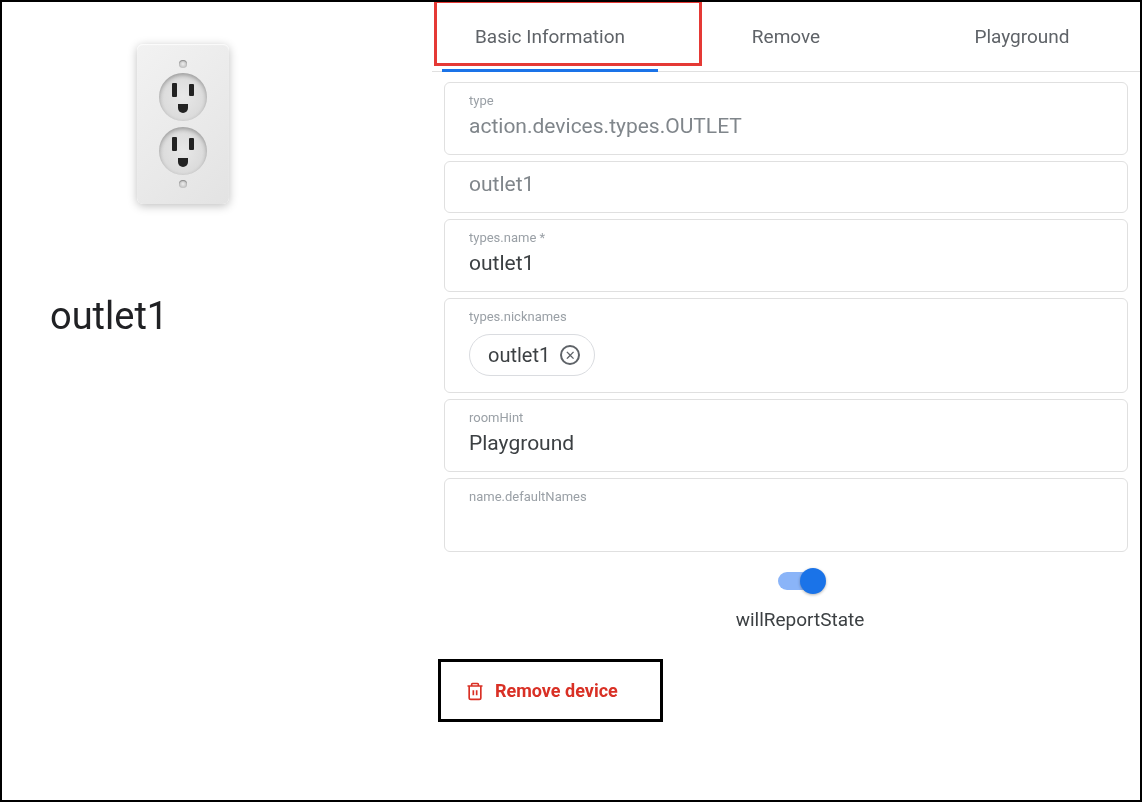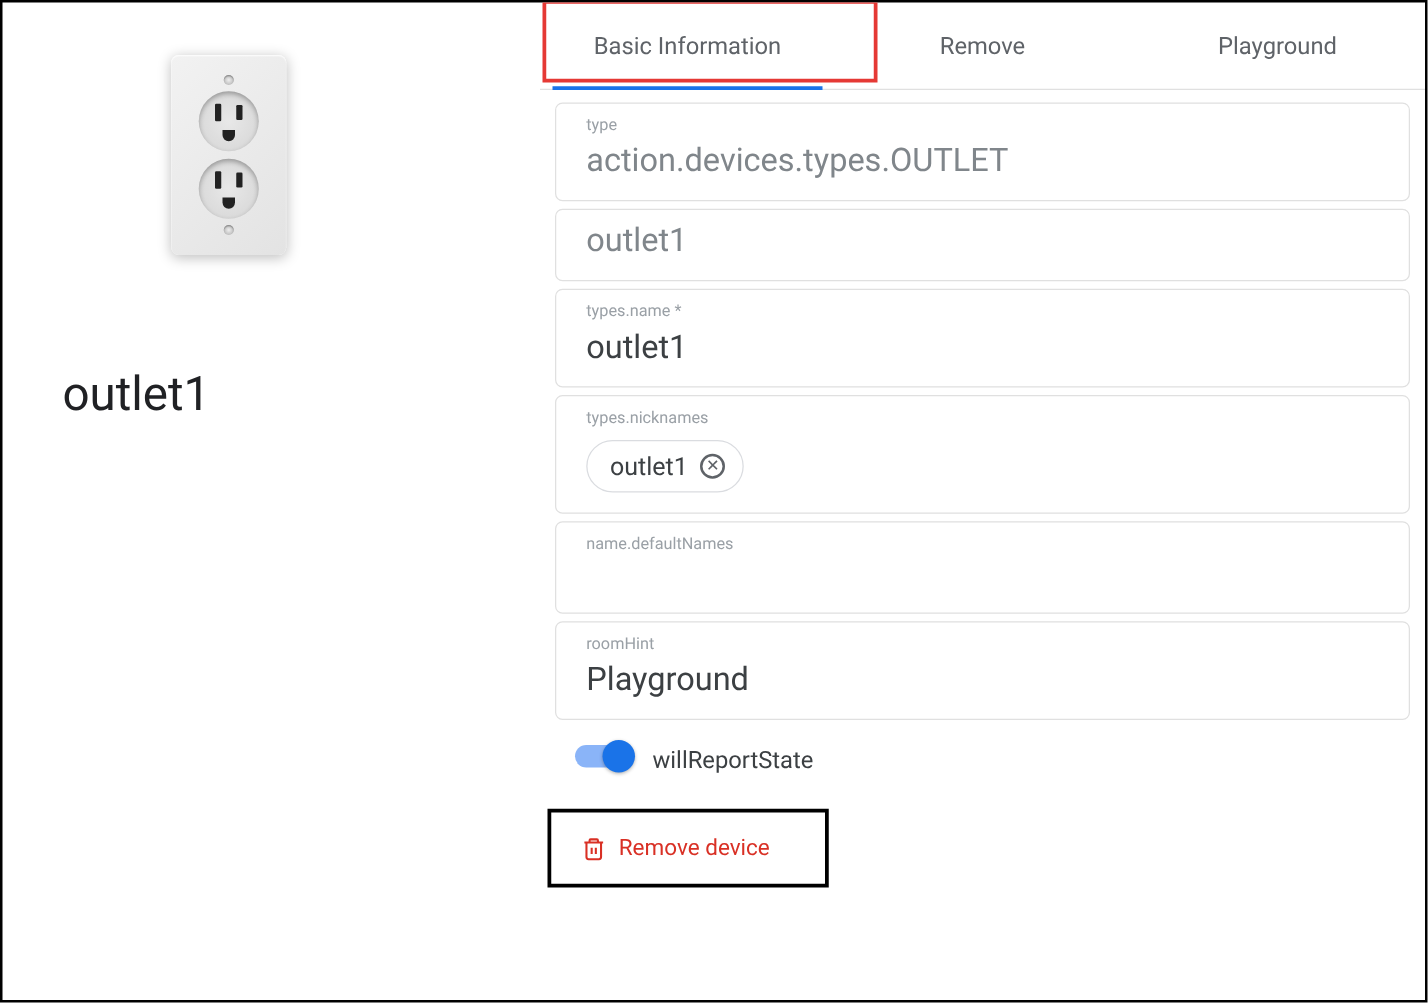--- a/index.html
+++ b/index.html
@@ -132,21 +132,21 @@
       padding: 10px 24px 16px 24px;
       position: relative;
       background: #fff;
     }
     .field-label {
       font-size: 13px;
       color: #9aa0a6;
       margin-bottom: 6px;
     }
     .field-value {
-      font-size: 26px;
+      font-size: 21px;
       color: #3c4043;
     }
     .field-value.muted {
       color: #80868b;
     }
     .field.empty { min-height: 74px; }
 
     
     .chip {
       display: inline-flex;
@@ -168,23 +168,24 @@
       align-items: center;
       justify-content: center;
       color: #5f6368;
       font-size: 13px;
       line-height: 1;
     }
 
     
     .toggle-row {
       display: flex;
-      align-items: flex-start;
+      align-items: center;
       gap: 18px;
       margin: 20px 0 16px 16px;
+      flex-direction: column;
     }
     .toggle {
       width: 44px;
       height: 18px;
       background: #8ab4f8;
       border-radius: 9px;
       position: relative;
     }
     .toggle::after {
       content:"";
@@ -212,21 +213,21 @@
       align-items: center;
       gap: 10px;
       width: 225px;
     }
     .remove-btn {
       display: inline-flex;
       align-items: center;
       gap: 10px;
       color: #d93025;
       font-size: 18px;
-      font-weight: 400;
+      font-weight: 700;
       cursor: pointer;
     }
   </style>
 </head>
 <body>
 
 <div class="left-panel">
   <div class="outlet-img">
     <div class="outlet-plate">
       <div class="screw"></div>
@@ -276,28 +277,28 @@
     </div>
 
     <div class="field">
       <div class="field-label">types.nicknames</div>
       <div class="chip">
         <span>outlet1</span>
         <span class="chip-remove">✕</span>
       </div>
     </div>
 
+    <div class="field">
+      <div class="field-label">roomHint</div>
+      <div class="field-value">Playground</div>
+    </div>
+
     <div class="field empty">
       <div class="field-label">name.defaultNames</div>
       <div class="field-value"></div>
-    </div>
-
-    <div class="field">
-      <div class="field-label">roomHint</div>
-      <div class="field-value">Playground</div>
     </div>
 
     <div class="toggle-row">
       <div class="toggle"></div>
       <div class="toggle-label">willReportState</div>
     </div>
 
     <div class="remove-wrap">
       <div class="remove-btn">
         <svg width="20" height="20" viewBox="0 0 24 24" fill="none" stroke="#d93025" stroke-width="2">

